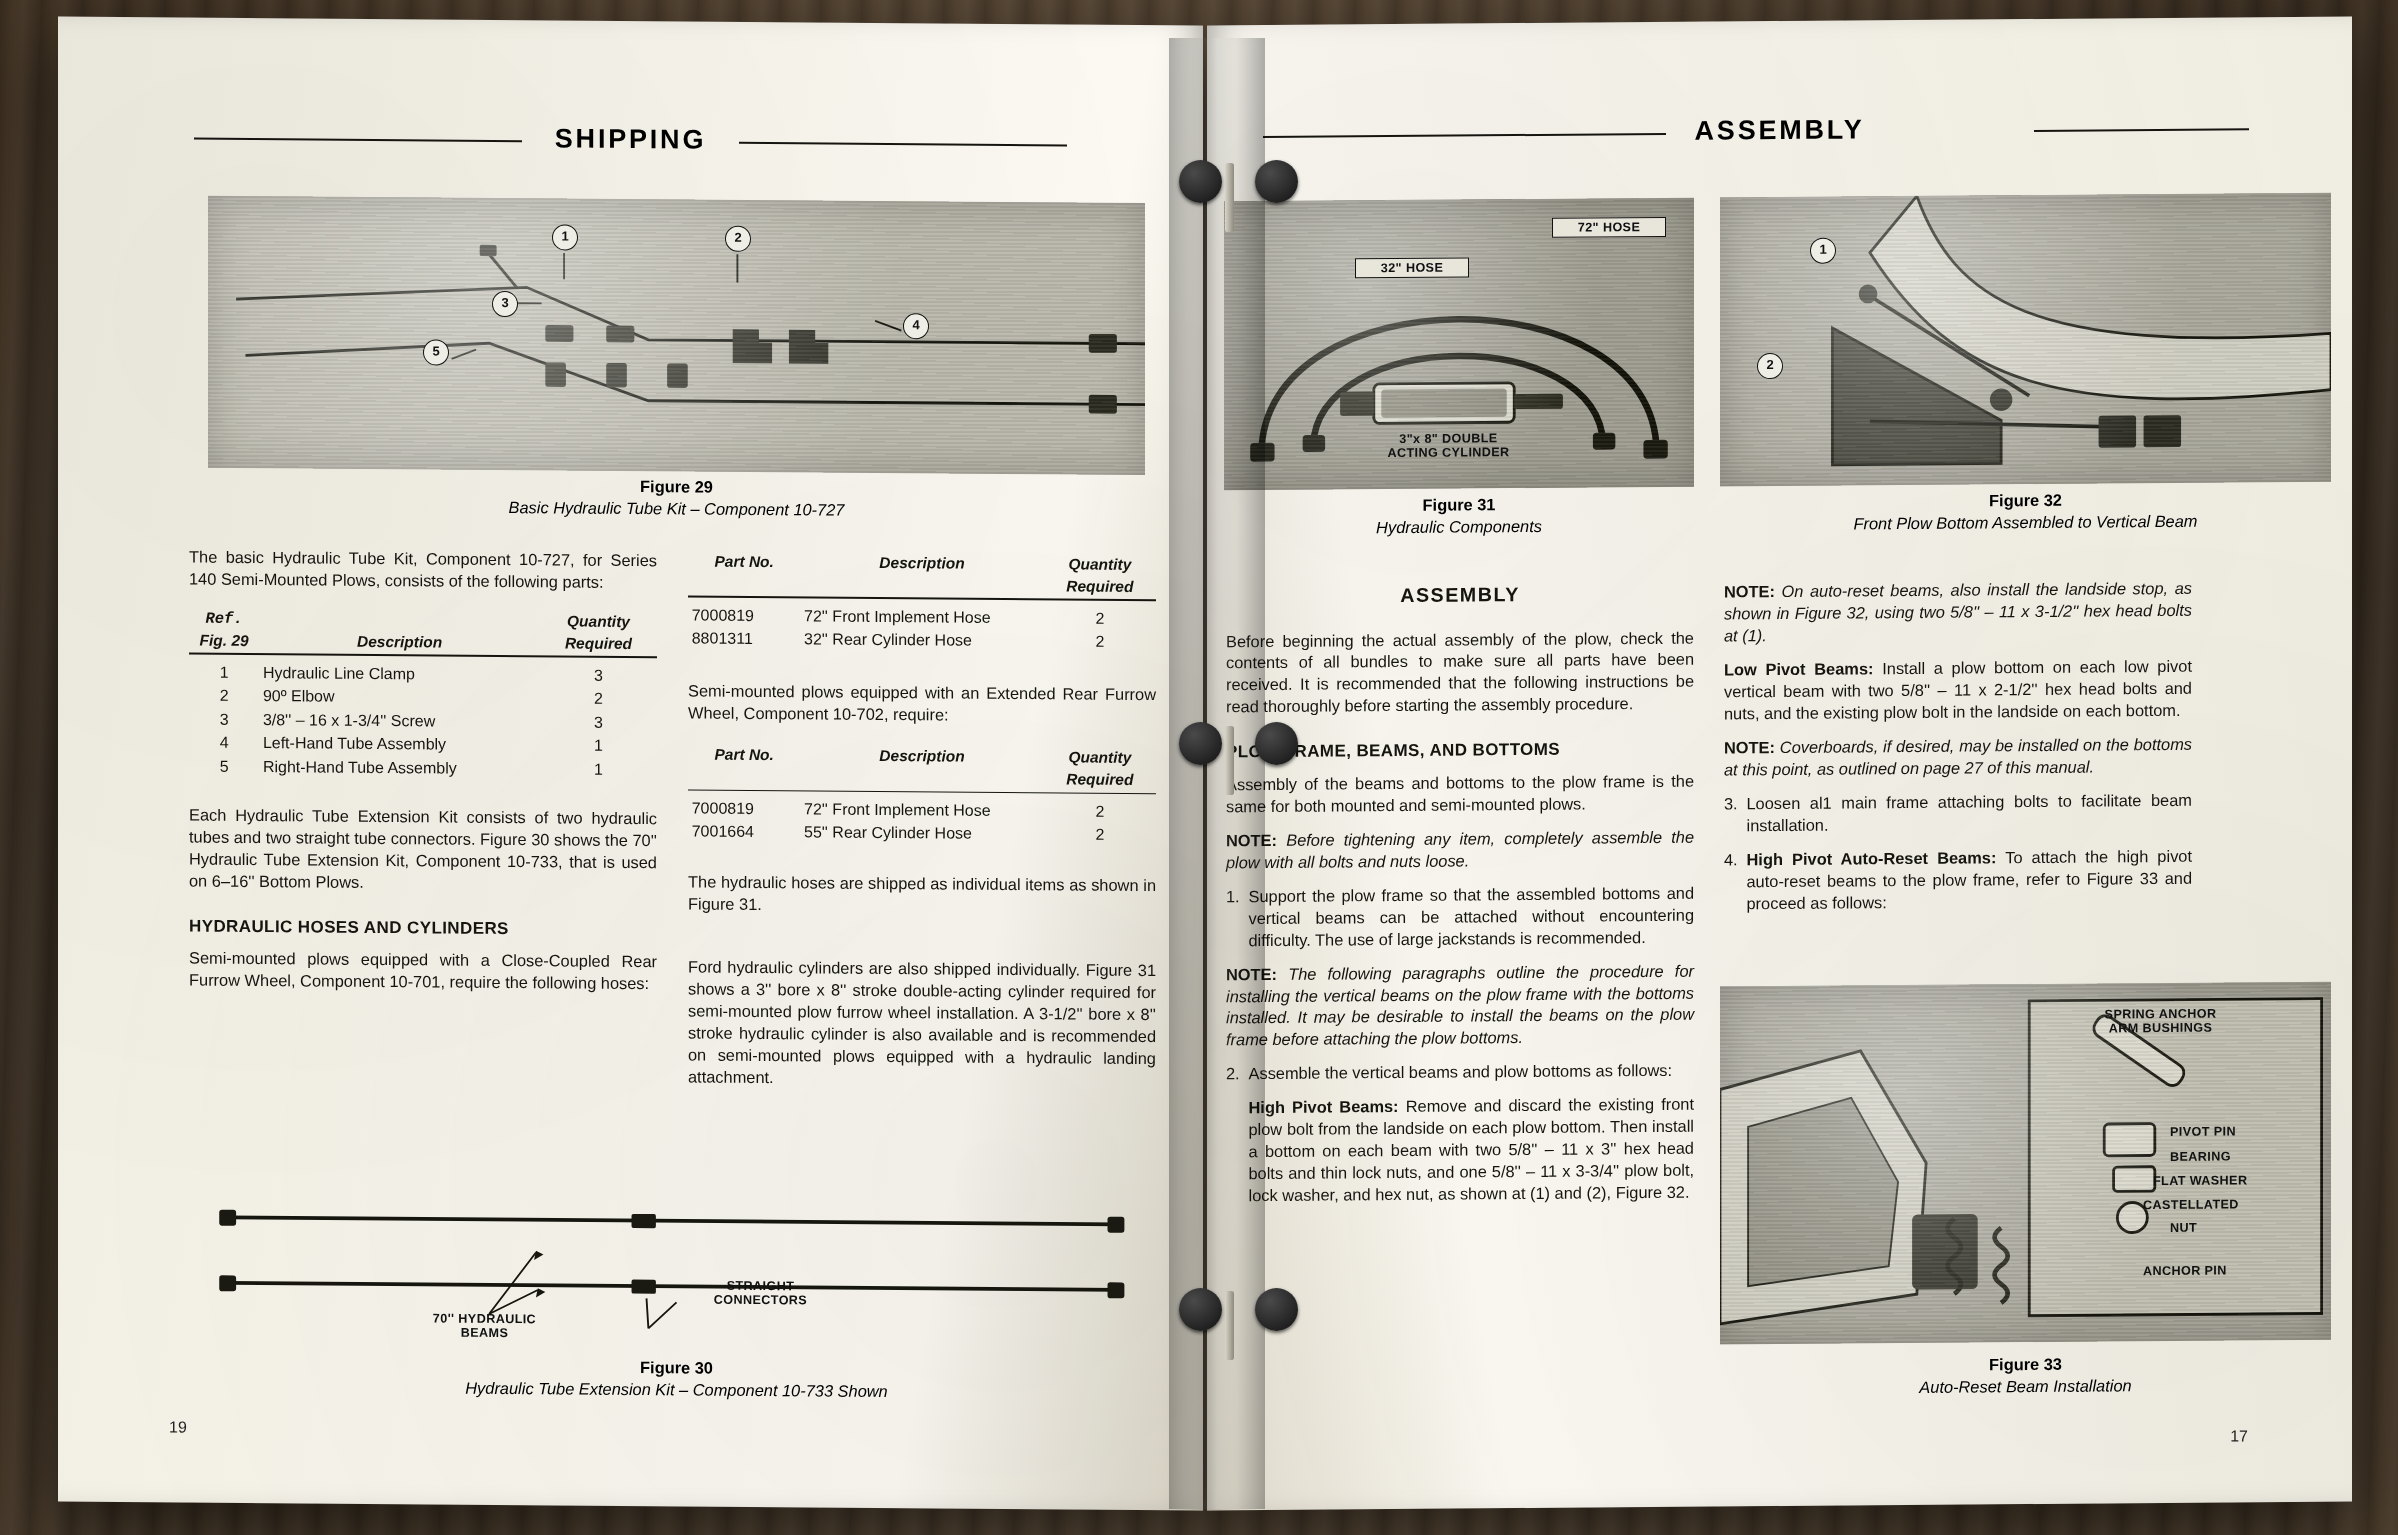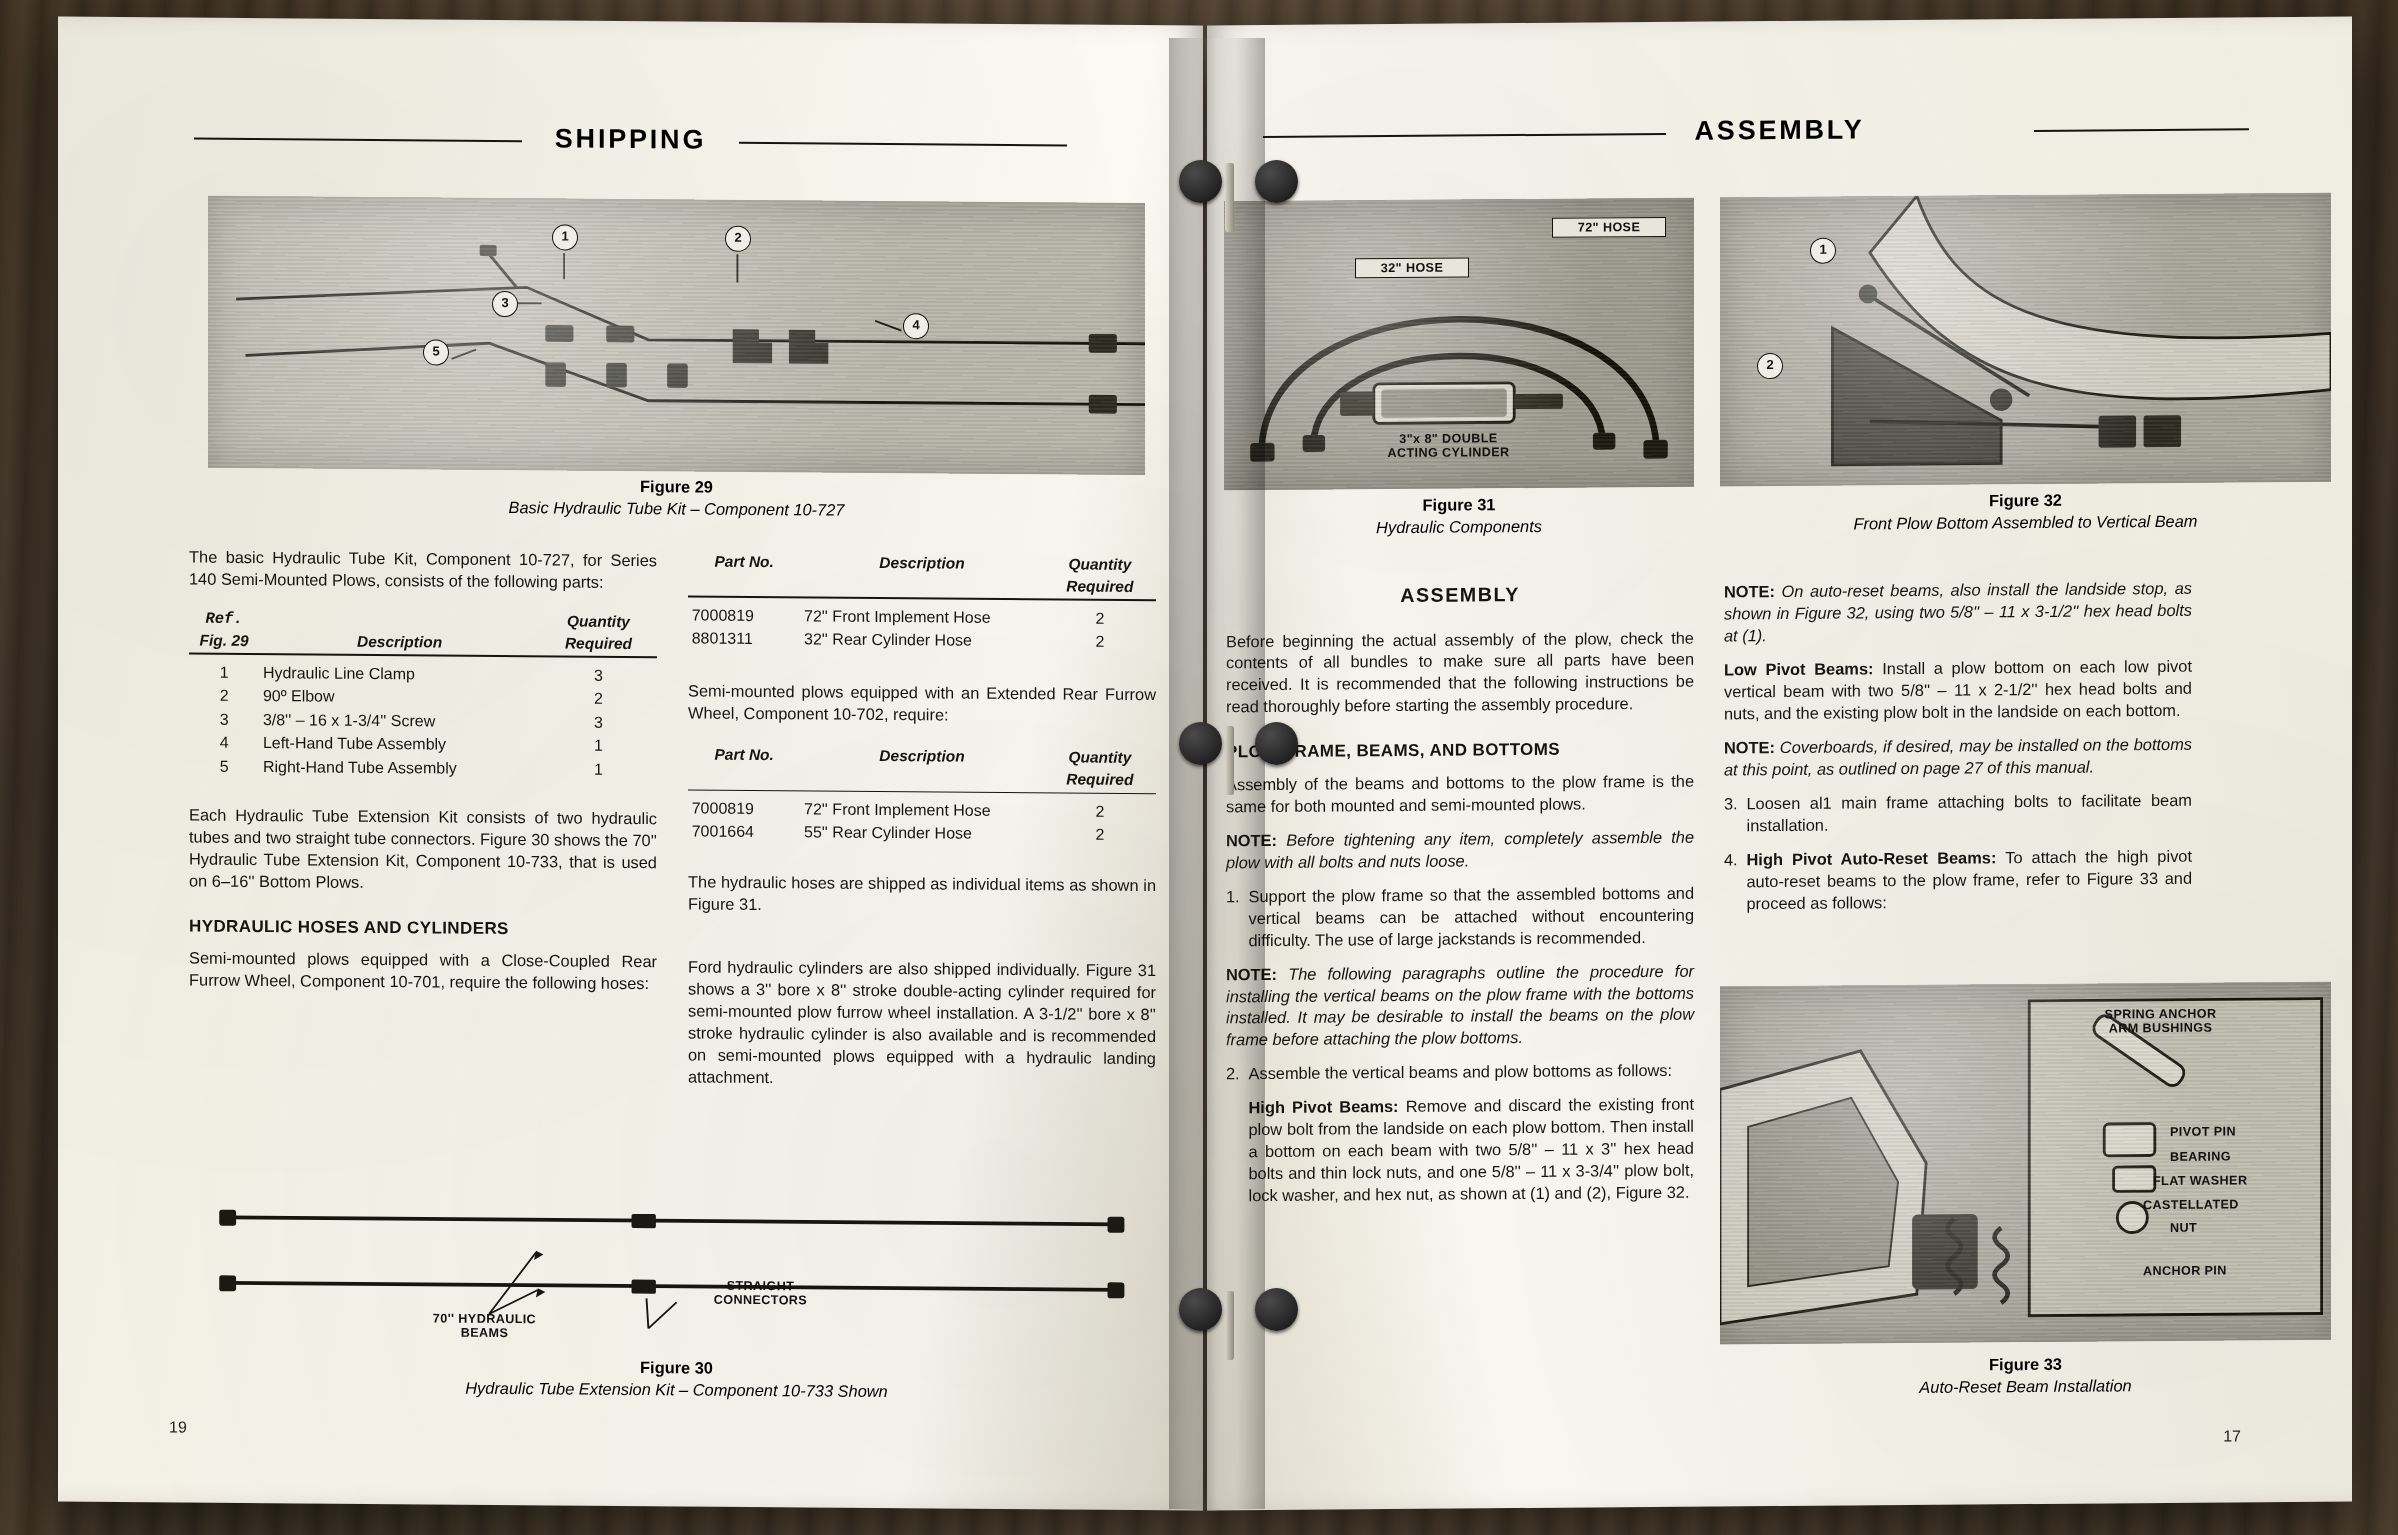--- a/index.html
+++ b/index.html
@@ -517,21 +517,21 @@
       </div>
       <div class="lbl" style="left:423px;top:281px;width:169px;text-align:left;">
         <span>ANCHOR PIN</span>
       </div>
     </div>
     <div class="fig-cap" style="position:absolute;left:513px;top:1334px;width:611px;">
       <div class="fig-num">Figure 33</div>
       <div>Auto-Reset Beam Installation</div>
     </div>
 
-    <div class="pg-num" style="right:111px;top:1410px;">17</div>
+    <div class="pg-num" style="right:104px;top:1410px;">17</div>
   </div>
 
   <div class="gutter"></div>
   <div class="ring-wire" style="top:142px;"></div>
   <div class="ring r-a" style="top:139px;"></div>
   <div class="ring r-b" style="top:139px;"></div>
   <div class="ring-wire" style="top:705px;"></div>
   <div class="ring r-a" style="top:701px;"></div>
   <div class="ring r-b" style="top:701px;"></div>
   <div class="ring-wire" style="top:1270px;"></div>

